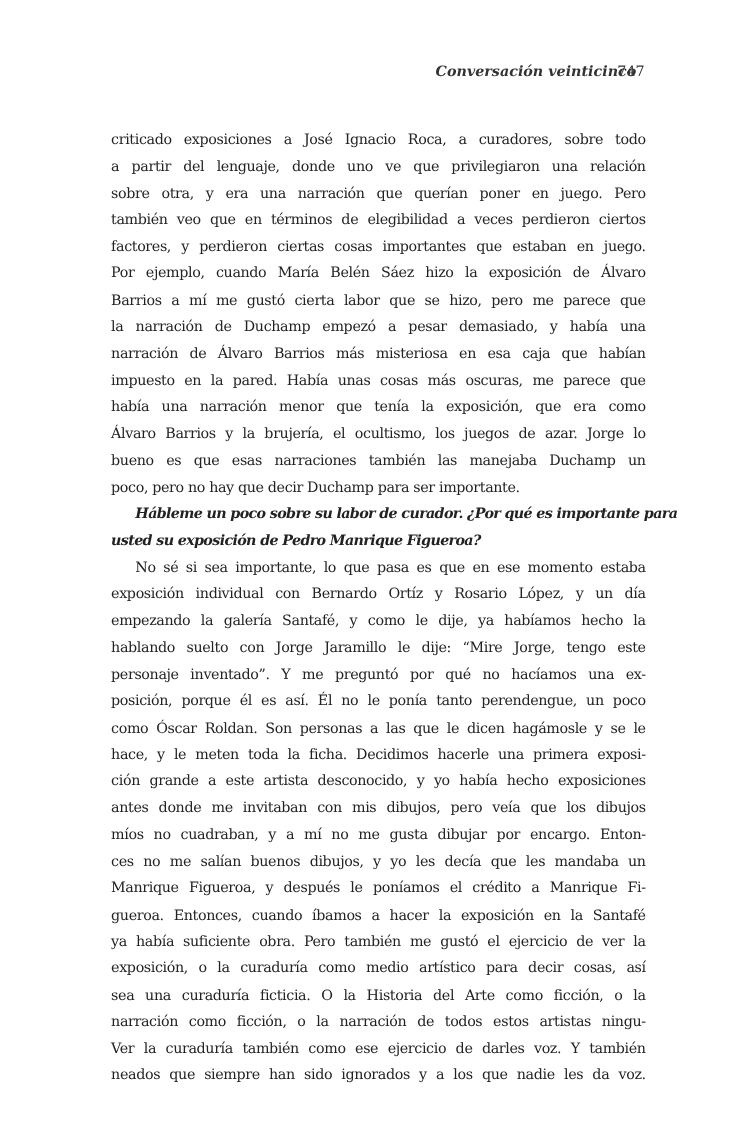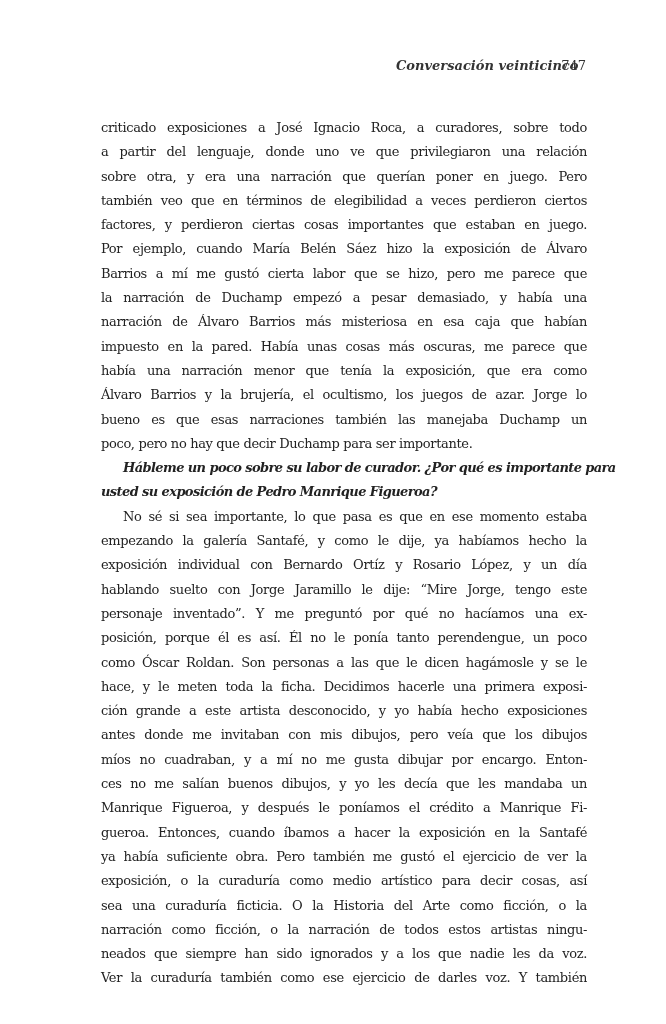--- a/index.html
+++ b/index.html
@@ -55,35 +55,35 @@
       <span class="line last">poco, pero no hay que decir Duchamp para ser importante.</span>
     </div>
 
     <div>
       <span class="line q indent">Hábleme un poco sobre su labor de curador. ¿Por qué es importante para</span>
       <span class="line q last">usted su exposición de Pedro Manrique Figueroa?</span>
     </div>
 
     <div>
       <span class="line indent">No sé si sea importante, lo que pasa es que en ese momento estaba</span>
+      <span class="line">exposición individual con Bernardo Ortíz y Rosario López, y un día</span>
       <span class="line">empezando la galería Santafé, y como le dije, ya habíamos hecho la</span>
-      <span class="line">exposición individual con Bernardo Ortíz y Rosario López, y un día</span>
       <span class="line">hablando suelto con Jorge Jaramillo le dije: “Mire Jorge, tengo este</span>
       <span class="line">personaje inventado”. Y me preguntó por qué no hacíamos una ex-</span>
       <span class="line">posición, porque él es así. Él no le ponía tanto perendengue, un poco</span>
       <span class="line">como Óscar Roldan. Son personas a las que le dicen hagámosle y se le</span>
       <span class="line">hace, y le meten toda la ficha. Decidimos hacerle una primera exposi-</span>
       <span class="line">ción grande a este artista desconocido, y yo había hecho exposiciones</span>
       <span class="line">antes donde me invitaban con mis dibujos, pero veía que los dibujos</span>
       <span class="line">míos no cuadraban, y a mí no me gusta dibujar por encargo. Enton-</span>
       <span class="line">ces no me salían buenos dibujos, y yo les decía que les mandaba un</span>
       <span class="line">Manrique Figueroa, y después le poníamos el crédito a Manrique Fi-</span>
       <span class="line">gueroa. Entonces, cuando íbamos a hacer la exposición en la Santafé</span>
       <span class="line">ya había suficiente obra. Pero también me gustó el ejercicio de ver la</span>
       <span class="line">exposición, o la curaduría como medio artístico para decir cosas, así</span>
       <span class="line">sea una curaduría ficticia. O la Historia del Arte como ficción, o la</span>
       <span class="line">narración como ficción, o la narración de todos estos artistas ningu-</span>
+      <span class="line">Ver la curaduría también como ese ejercicio de darles voz. Y también</span>
       <span class="line">neados que siempre han sido ignorados y a los que nadie les da voz.</span>
-      <span class="line">Ver la curaduría también como ese ejercicio de darles voz. Y también</span>
     </div>
 
   </div>
 </div>
 
 </body></html>

